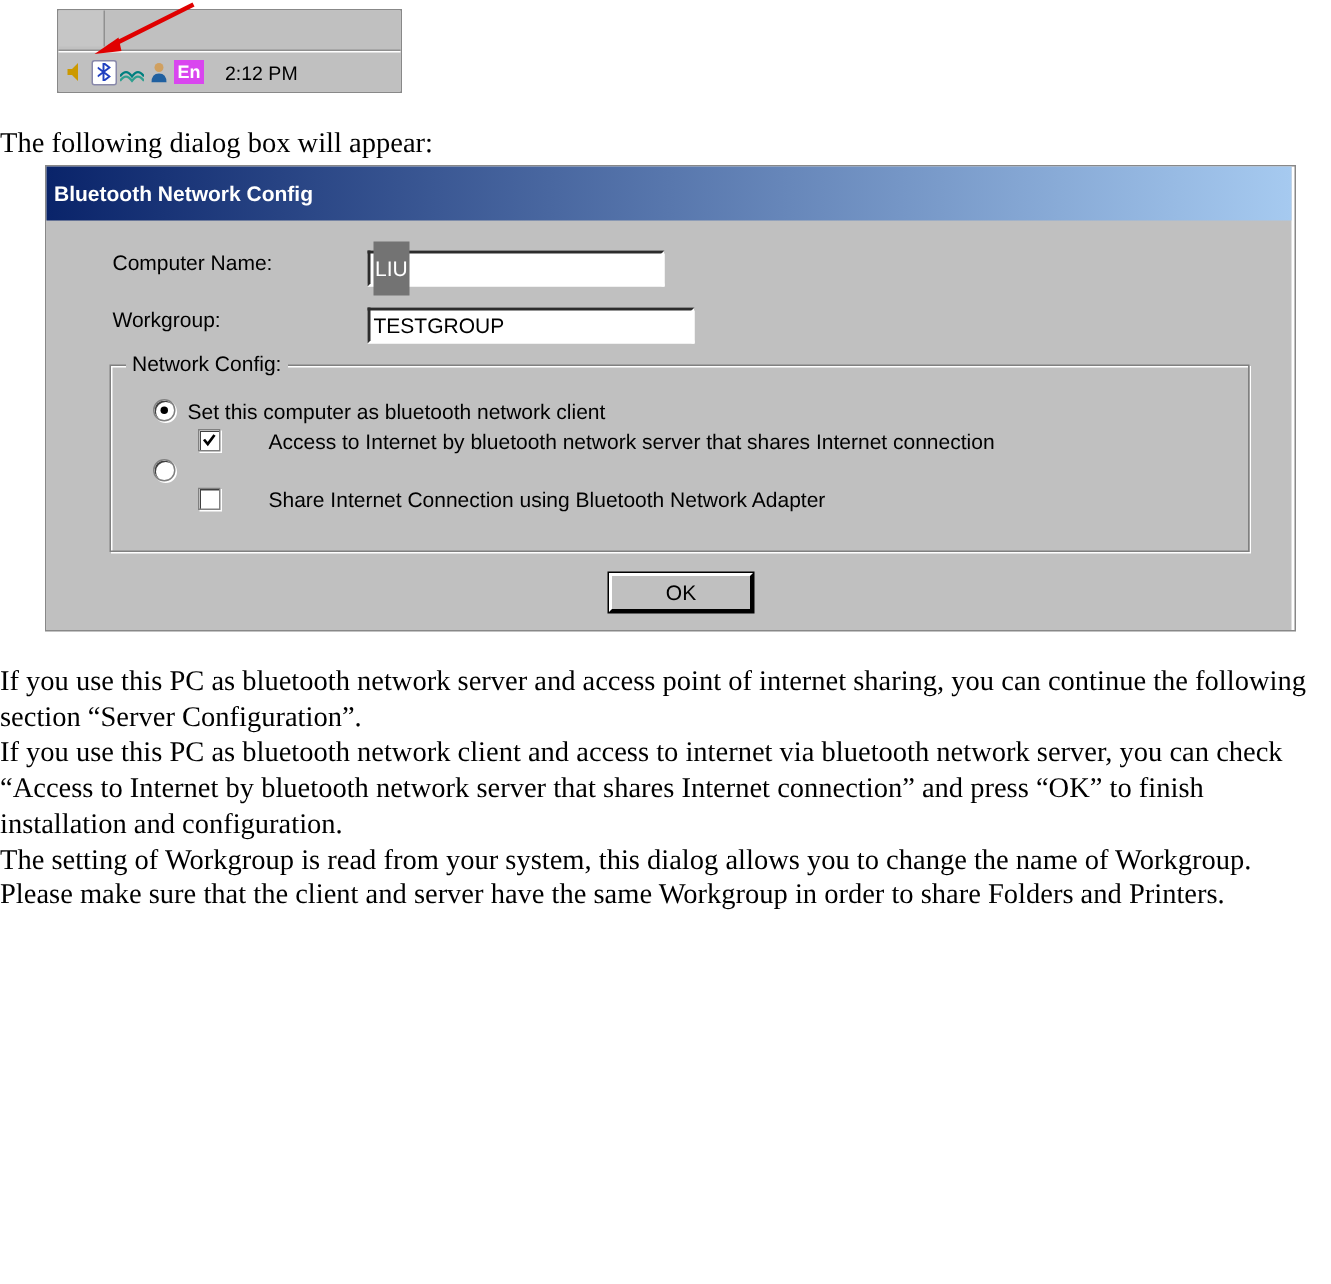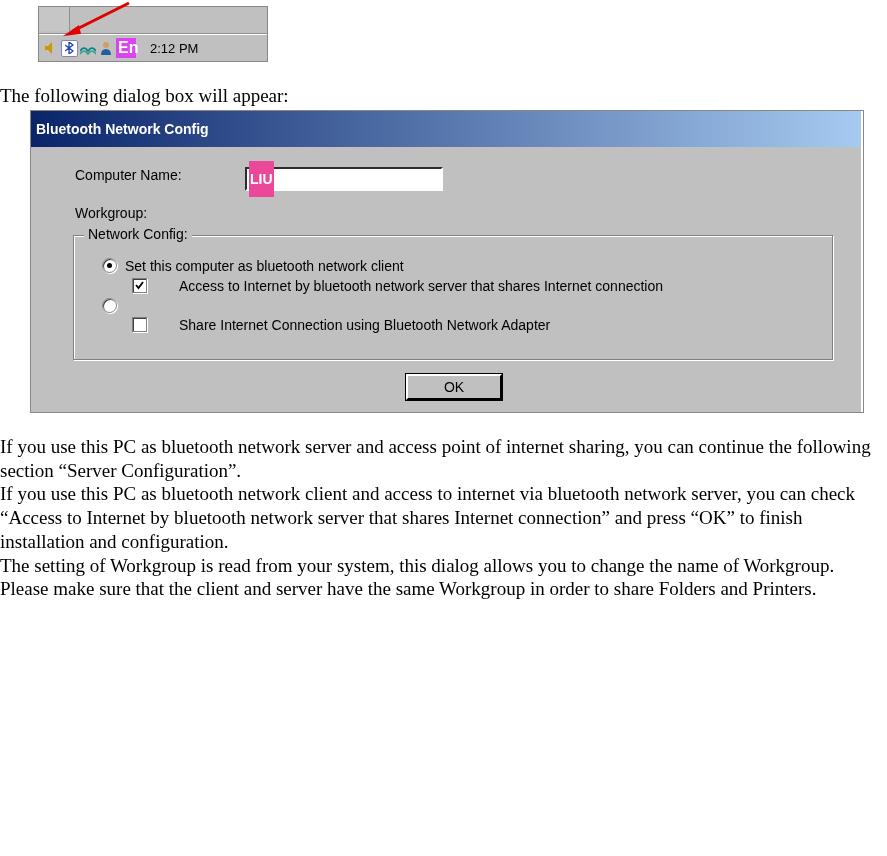--- a/index.html
+++ b/index.html
@@ -41,21 +41,21 @@
     font-family: Tahoma, Arial, sans-serif;
     font-size: 13px;
     border-top: 1px solid #fff;
   }
   .tray-icons { display:flex; gap:2px; padding:0 4px; align-items:center;}
   .tray-icon { width:16px; height:16px; display:flex; align-items:center; justify-content:center; font-size:12px; }
   .speaker { color:#cc9900; }
   .bt { background:#fff; color:#2040c0; border-radius:2px; font-weight:bold; font-size:11px; width:15px; height:15px; border:1px solid #88a;}
   .net { color:#008080; }
   .user { color:#2060a0; }
-  .en-badge { background:#d946ef; color:#fff; font-size:16px; font-weight:bold; padding:1px 2px; width:16px; text-align:center;}
+  .en-badge { background:#d946ef; color:#fff; font-size:12px; font-weight:bold; padding:1px 2px; width:16px; text-align:center;}
   .tray-time { margin-left:10px; color:#000; }
 
   
   .doc-text { margin: 22px 0 0 0; padding: 0 8px 0 0; }
   .doc-text p { margin: 0 0 0 0; line-height: 1.25; }
   .heading { font-family: Arial, Helvetica, sans-serif; font-weight: bold; font-size: 20px; margin-top: 20px; }
 
   
   .dialog-wrap { margin: 2px 0 0 30px; width: 832px; border:1px solid #888; }
   .dialog {
@@ -82,21 +82,21 @@
     border:2px inset #fff;
     border-top-color:#808080; border-left-color:#808080;
     height:20px;
     display:flex; align-items:center;
     padding:0 2px;
     font-family: "MS Sans Serif", Tahoma, Arial, sans-serif;
     font-size:14px;
   }
   .tb-computer { width: 190px; }
   .tb-workgroup { width: 210px; }
-  .sel-highlight { background:#ec4899; color:#fff; padding:10px 1px;font-weight:bold; }
+  .sel-highlight { background:#737373; color:#fff; padding:10px 1px; }
 
   .groupbox {
     border: 1px solid #808080;
     box-shadow: 1px 1px 0 #fff inset, 1px 1px 0 #fff;
     margin: 6px 0 14px -2px;
     padding: 18px 10px 22px 28px;
     position: relative;
   }
   .groupbox-legend {
     position:absolute; top:-10px; left:10px; background:#c0c0c0; padding:0 4px;
@@ -190,20 +190,23 @@
 
         <div class="form-row">
           <div class="label">Computer Name:</div>
           <div class="textbox tb-computer">
             <span class="sel-highlight">LIU</span>
           </div>
         </div>
 
         <div class="form-row">
           <div class="label">Workgroup:</div>
+          <div class="textbox tb-workgroup">
+            <span>TESTGROUP</span>
+          </div>
         </div>
 
         <div class="groupbox">
           <div class="groupbox-legend">Network Config:</div>
 
           <div class="radio-row">
             <span class="radio-outer">
                 <span class="radio-dot"></span>
               </span>
             <span>Set this computer as bluetooth network client</span>

